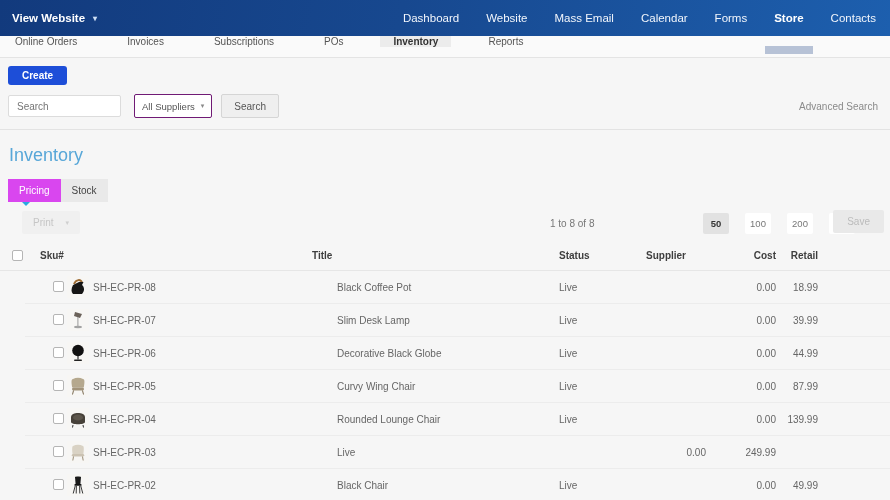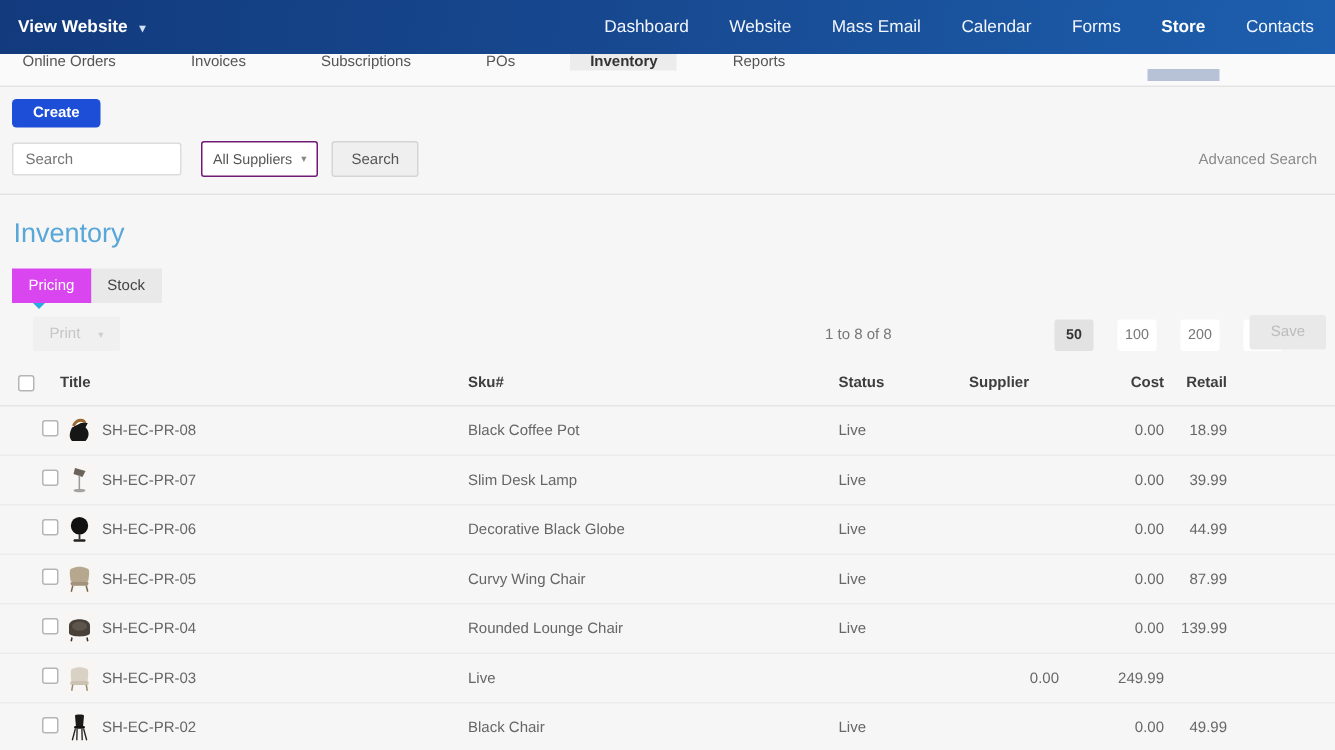--- a/index.html
+++ b/index.html
@@ -61,21 +61,21 @@
   .btn-save { position:absolute; right:6px; top:1px; background:#e9e9e9; color:#bcbcbc; border:none;
     border-radius:2px; font-size:10px; padding:6px 14px; cursor:default; font-family:inherit; }
 
   
   .table { margin-top:2px; }
   .thead { display:grid; grid-template-columns:28px 272px 1fr 87px 60px 70px 42px 72px;
     align-items:center; height:30px; padding-left:12px; font-size:10px; font-weight:bold; color:#3e3e3e;
     border-bottom:1px solid #e6e6e6; }
   .trow { display:grid; grid-template-columns:30px 26px 244px 1fr 87px 60px 70px 42px 72px;
     align-items:center; height:33px; padding-left:12px; font-size:10px; color:#666;
-    border-bottom:1px solid #ececec; cursor:pointer; }
+    border-bottom:1px solid #ececec; cursor:pointer;margin-left:25px; }
   .num { text-align:right; }
   .cb { display:inline-block; width:11px; height:11px; border:1px solid #b5b5b5; border-radius:2px; background:#fff; cursor:pointer; }
   .trow .cb { margin-left:16px; }
   .thumb { width:22px; height:22px; background:#f7f6f4; display:flex; align-items:center; justify-content:center; }
   .thumb svg { display:block; }
 
   a { cursor:pointer; }
 </style>
 </head>
 <body>
@@ -141,22 +141,22 @@
     <span class="ps">100</span>
     <span class="ps">200</span>
     <span class="ps">400</span>
   </div>
   <button class="btn-save">Save</button>
 </div>
 
 <div class="table">
   <div class="thead">
     <span class="cb"></span>
+    <span>Sku#</span>
     <span>Title</span>
-    <span>Sku#</span>
     <span>Status</span>
     <span>Supplier</span>
     <span class="num">Cost</span>
     <span class="num">Retail</span>
     <span></span>
   </div>
 
   <div class="trow">
     <span><span class="cb"></span></span>
     <span class="thumb">

